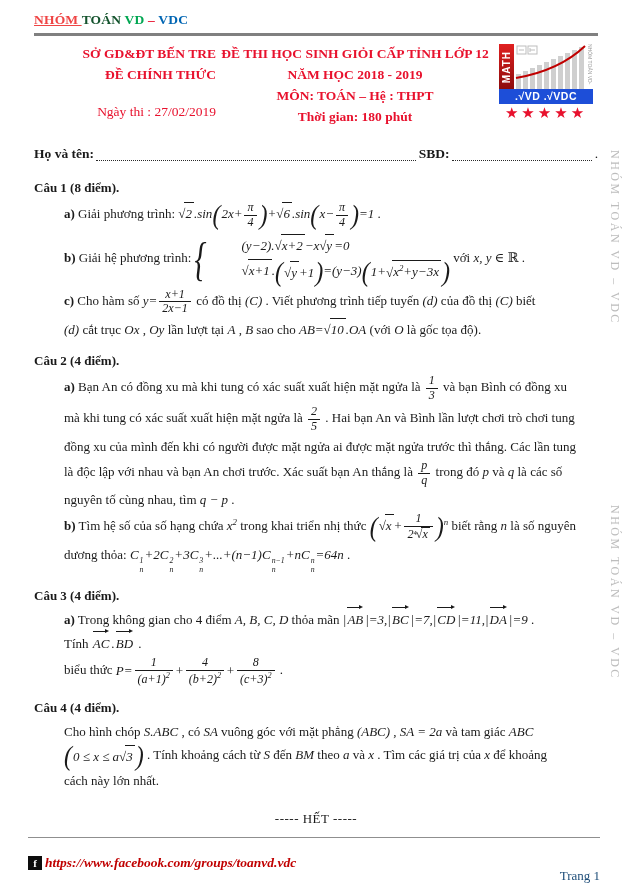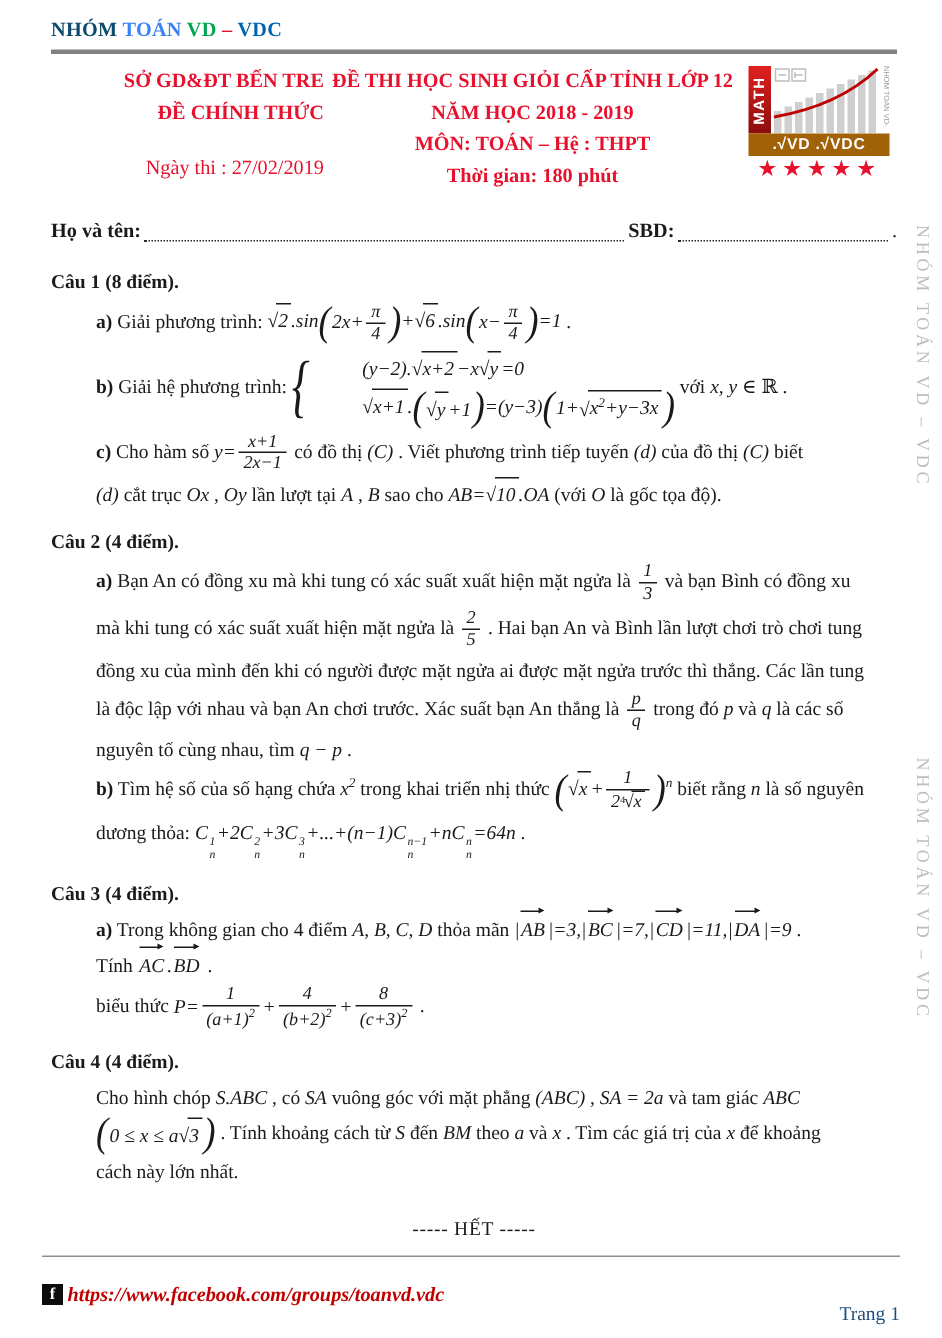--- a/index.html
+++ b/index.html
@@ -23,21 +23,21 @@
 
   
   .logo-box{width:94px;height:60px;position:relative;background:#fff;}
   .logo-strip{position:absolute;left:0;top:0;bottom:15px;width:15px;
       background:linear-gradient(180deg,#e02020,#8c0c0c);display:flex;align-items:center;justify-content:center;}
   .logo-strip span{writing-mode:vertical-rl;transform:rotate(180deg);color:#fff;font-weight:bold;
       font-size:10px;letter-spacing:1px;font-family:"Liberation Sans",sans-serif;}
   .logo-art{position:absolute;left:15px;right:7px;top:0;bottom:15px;overflow:hidden;}
   .logo-side{position:absolute;right:0;top:0;bottom:15px;width:7px;overflow:hidden;
       color:#9a9a9a;font-size:5px;writing-mode:vertical-rl;line-height:7px;font-family:"Liberation Sans",sans-serif;}
-  .logo-band{position:absolute;left:0;right:0;bottom:0;height:15px;background:#a16207;color:#ffffff;
+  .logo-band{position:absolute;left:0;right:0;bottom:0;height:15px;background:#1d4ed8;color:#ffffff;
       font-weight:bold;font-size:10.5px;line-height:15px;text-align:center;
       font-family:"Liberation Sans",sans-serif;letter-spacing:.5px;}
   .logo-stars{color:#e8112d;font-size:15px;letter-spacing:3px;margin-top:2px;line-height:1;}
 
   
   .nameline{display:flex;align-items:flex-end;margin:16px 0 14px;font-size:13.5px;}
   .nameline .lbl{font-weight:bold;white-space:nowrap;}
   .leader{flex:1;border-bottom:1.6px dotted #2a2a2a;margin:0 3px 3px 2px;}
   .leader.short{flex:0 0 140px;}
 
@@ -85,21 +85,21 @@
   .wm{position:absolute;right:4px;writing-mode:vertical-rl;color:#bdbdbd;font-size:12px;
       letter-spacing:2.5px;white-space:nowrap;}
   .wm.one{top:150px;}
   .wm.two{top:505px;}
 </style>
 </head>
 <body>
 
 <div class="page">
 
-  <div class="brand"><span style="color: #0c4a6e;">NHÓM </span><span style="color: #3b82f6;">TOÁN </span><span style="color: rgb(0, 166, 81);">VD </span><span style="color: rgb(232, 17, 45);">– </span><span style="color: rgb(0, 101, 179);">VDC</span></div>
+  <div class="brand"><span style="color: #ef4444; text-decoration: underline;">NHÓM </span><span style="color: #14532d;">TOÁN </span><span style="color: rgb(0, 166, 81);">VD </span><span style="color: rgb(232, 17, 45);">– </span><span style="color: rgb(0, 101, 179);">VDC</span></div>
 
   <div class="header">
     <div class="h-left">
       <div>SỞ GD&amp;ĐT BẾN TRE</div>
       <div>ĐỀ CHÍNH THỨC</div>
       <div class="date">Ngày thi : 27/02/2019</div>
     </div>
     <div class="h-center">
       <div>ĐỀ THI HỌC SINH GIỎI CẤP TỈNH LỚP 12</div>
       <div>NĂM HỌC 2018 - 2019</div>

